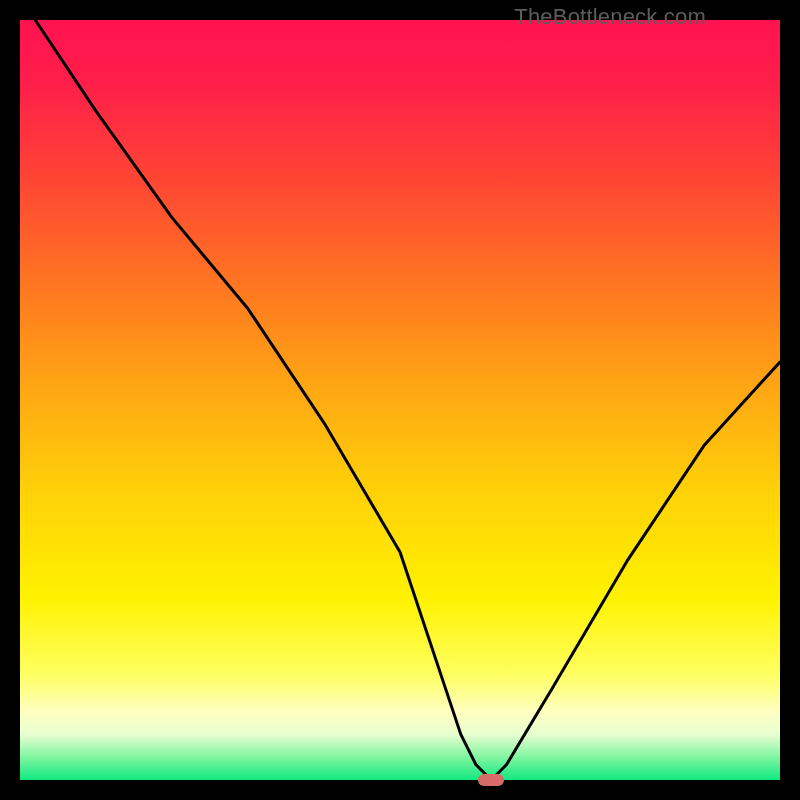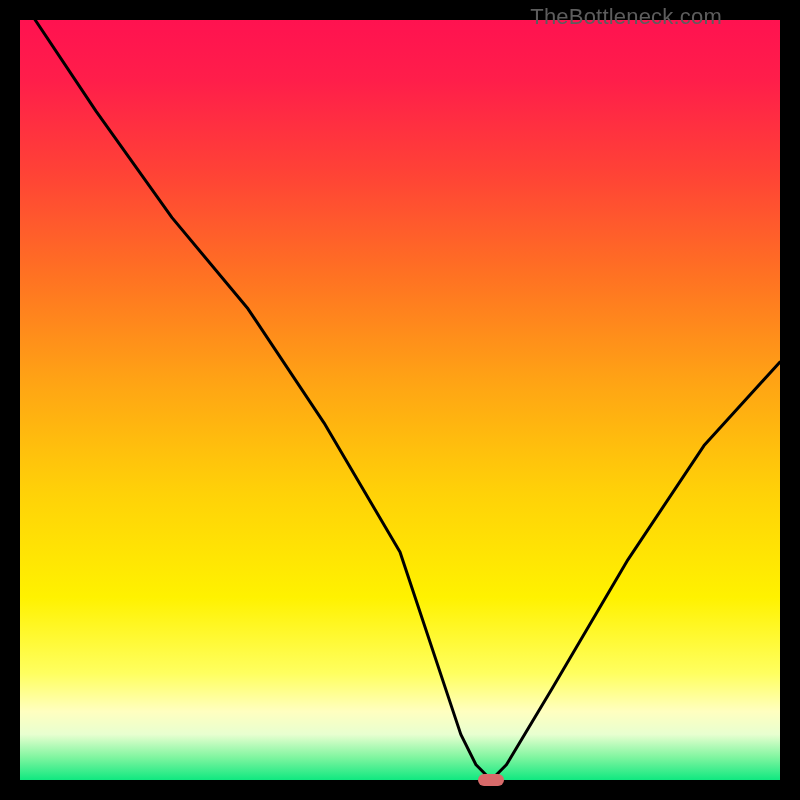--- a/index.html
+++ b/index.html
@@ -7,21 +7,20 @@
     padding: 0;
     width: 800px;
     height: 800px;
     background: #000;
     overflow: hidden;
   }
   .chart-container {
     position: relative;
     width: 714px;
     height: 800px;
-    padding-left: 16px;
   }
   .plot-area {
     position: absolute;
     left: 20px;
     top: 20px;
     width: 760px;
     height: 760px;
     background: linear-gradient(to bottom,
       #ff1250 0%,
       #ff1e4a 8%,

